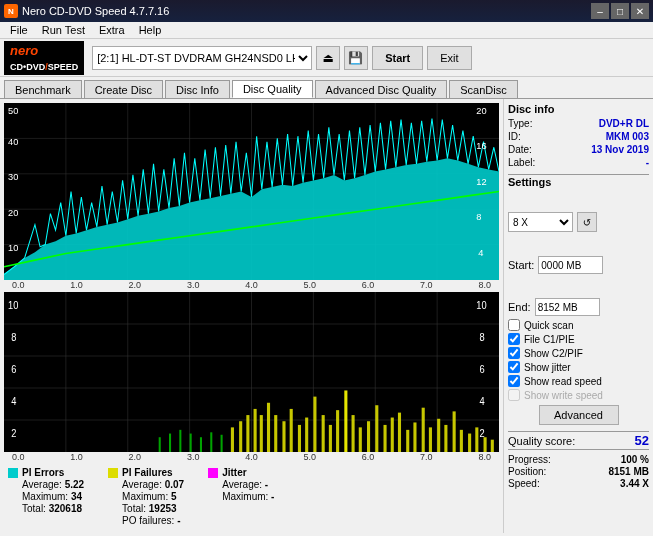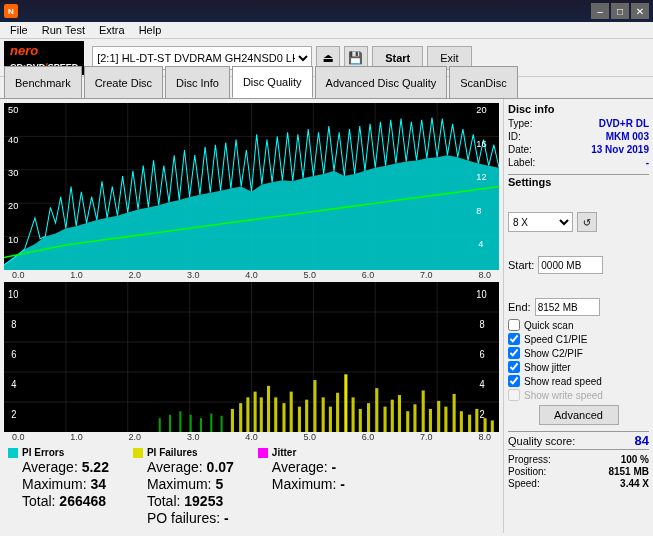--- a/index.html
+++ b/index.html
@@ -20,39 +20,39 @@
     .toolbar { background: #f0f0f0; border-bottom: 1px solid #ccc; height: 38px; display: flex; align-items: center; padding: 2px 4px; gap: 4px; }
     .toolbar-logo { background: black; color: white; padding: 2px 6px; font-size: 13px; font-weight: bold; font-style: italic; margin-right: 4px; }
     .toolbar-logo span { color: #ff4400; }
     .drive-select { height: 24px; width: 220px; font-size: 11px; background: white; border: 1px solid #aaa; }
     .toolbar-icon-btn { width: 24px; height: 24px; background: #e0e0e0; border: 1px solid #aaa; cursor: pointer; display: flex; align-items: center; justify-content: center; font-size: 12px; }
     .toolbar-start-btn { height: 24px; padding: 0 12px; background: #e0e0e0; border: 1px solid #aaa; cursor: pointer; font-size: 11px; font-weight: bold; }
     .toolbar-exit-btn { height: 24px; padding: 0 12px; background: #e0e0e0; border: 1px solid #aaa; cursor: pointer; font-size: 11px; }
     
     
     .tabs { background: #f0f0f0; border-bottom: 1px solid #999; height: 22px; display: flex; align-items: flex-end; padding: 0 4px; }
-    .tab { height: 32px; padding: 0 10px; border: 1px solid #999; border-bottom: none; font-size: 11px; cursor: pointer; background: #e0e0e0; display: flex; align-items: center; margin-right: 2px; }
+    .tab { height: 18px; padding: 0 10px; border: 1px solid #999; border-bottom: none; font-size: 11px; cursor: pointer; background: #e0e0e0; display: flex; align-items: center; margin-right: 2px; }
     .tab.active { background: white; border-bottom: 1px solid white; z-index: 1; }
     
     
     .main-content { display: flex; height: calc(536px - 22px - 20px - 38px - 22px); background: #f0f0f0; }
     
     
     .chart-area { flex: 1; background: #f0f0f0; padding: 4px; display: flex; flex-direction: column; gap: 2px; overflow: hidden; }
     
     
     .chart-container { position: relative; background: black; flex: 1; }
     .chart-label-x { display: flex; justify-content: space-between; padding: 0 20px; font-size: 9px; color: #333; }
     
     
     .legend { display: flex; gap: 16px; padding: 3px 4px; font-size: 10px; }
     .legend-item { display: flex; flex-direction: column; gap: 1px; }
     .legend-title { display: flex; align-items: center; gap: 4px; font-size: 10px; font-weight: bold; }
     .legend-dot { width: 10px; height: 10px; }
-    .legend-data { font-size: 14px; padding-left: 14px; }
+    .legend-data { font-size: 10px; padding-left: 14px; }
     
     
     .side-panel { width: 150px; background: #f0f0f0; border-left: 1px solid #ccc; padding: 4px; font-size: 11px; overflow-y: auto; }
     .side-section-title { font-weight: bold; margin-bottom: 3px; font-size: 11px; }
     .side-row { display: flex; justify-content: space-between; margin-bottom: 2px; font-size: 10px; }
     .side-value { color: #0000cc; font-weight: bold; }
     .side-section { margin-bottom: 6px; }
     .settings-row { display: flex; align-items: center; gap: 4px; margin-bottom: 3px; margin-top: 24px; }
     .speed-select { height: 20px; width: 65px; font-size: 10px; border: 1px solid #aaa; background: white; }
     .settings-input { height: 18px; width: 65px; font-size: 10px; border: 1px solid #aaa; background: white; padding: 0 2px; }
@@ -71,20 +71,21 @@
     .separator { height: 1px; background: #999; margin: 1px 0; }
     
     .refresh-btn { width: 20px; height: 20px; background: #e0e0e0; border: 1px solid #aaa; cursor: pointer; display: flex; align-items: center; justify-content: center; font-size: 10px; }
   </style>
 </head>
 <body>
 
 <div class="title-bar">
   <div class="title-bar-left">
     <div class="title-bar-icon">N</div>
+    <span>Nero CD-DVD Speed 4.7.7.16</span>
   </div>
   <div class="title-bar-controls">
     <button class="title-bar-btn">–</button>
     <button class="title-bar-btn">□</button>
     <button class="title-bar-btn close">✕</button>
   </div>
 </div>
 
 <div class="menu-bar">
   <span class="menu-item">File</span>
@@ -284,21 +285,21 @@
         <div class="legend-data">
           <span>Average:</span>
           <span style="font-weight:bold;">5.22</span>
         </div>
         <div class="legend-data">
           <span>Maximum:</span>
           <span style="font-weight:bold;">34</span>
         </div>
         <div class="legend-data">
           <span>Total:</span>
-          <span style="font-weight:bold;">266468</span>
+          <span style="font-weight:bold;">320618</span>
         </div>
       </div>
 
       <div class="legend-item" style="margin-left:8px;">
         <div class="legend-title">
           <div class="legend-dot" style="background:#dddd00;"></div>
           <span>PI Failures</span>
         </div>
         <div class="legend-data">
           <span>Average:</span>
@@ -380,21 +381,21 @@
         <span>End:</span>
         <input class="settings-input" type="text" value="8152 MB" style="">
       </div>
 
       <div class="checkbox-row">
         <input type="checkbox" id="qs" style="">
         <label for="qs">Quick scan</label>
       </div>
       <div class="checkbox-row">
         <input type="checkbox" id="c1" checked="" style="">
-        <label for="c1">Speed C1/PIE</label>
+        <label for="c1">File C1/PIE</label>
       </div>
       <div class="checkbox-row">
         <input type="checkbox" id="c2" checked="" style="">
         <label for="c2">Show C2/PIF</label>
       </div>
       <div class="checkbox-row">
         <input type="checkbox" id="jitter" checked="" style="">
         <label for="jitter">Show jitter</label>
       </div>
       <div class="checkbox-row">
@@ -406,21 +407,21 @@
         <label for="ws" style="color:#aaa;">Show write speed</label>
       </div>
 
       <button class="advanced-btn">Advanced</button>
     </div>
 
     <div class="separator"></div>
 
     <div class="quality-row">
       <span>Quality score:</span>
-      <span class="quality-score">84</span>
+      <span class="quality-score">52</span>
     </div>
 
     <div class="separator"></div>
 
     <div class="progress-section">
       <div class="progress-row">
         <span>Progress:</span>
         <span style="font-weight:bold;">100 %</span>
       </div>
       <div class="progress-row">

